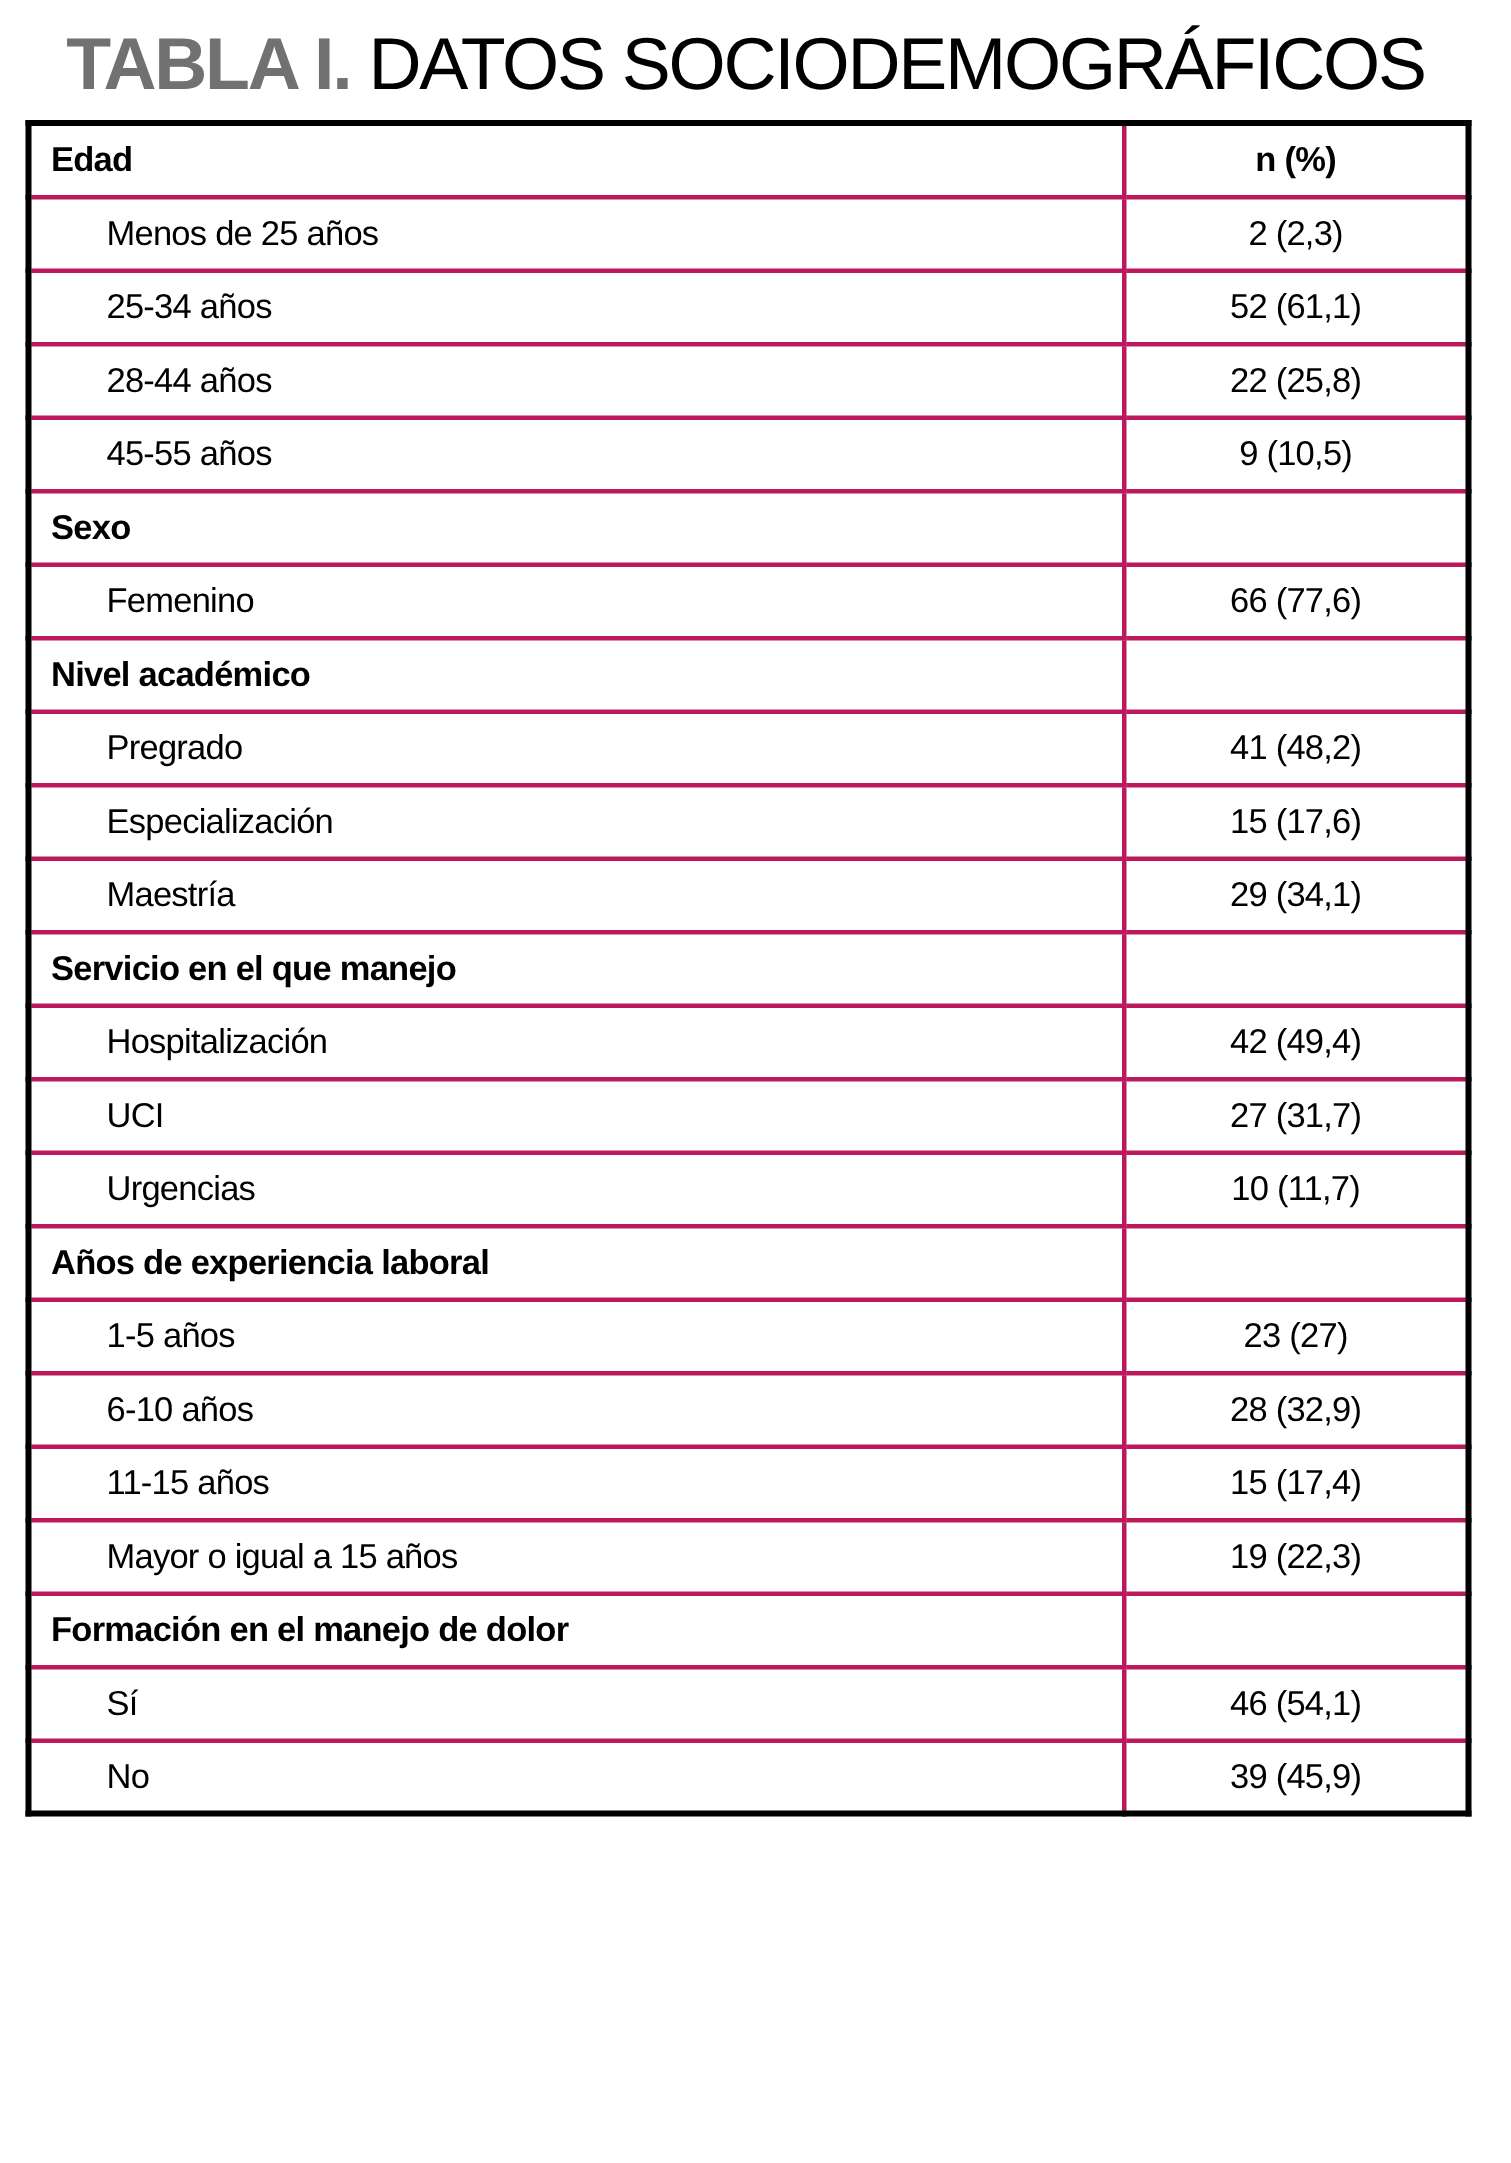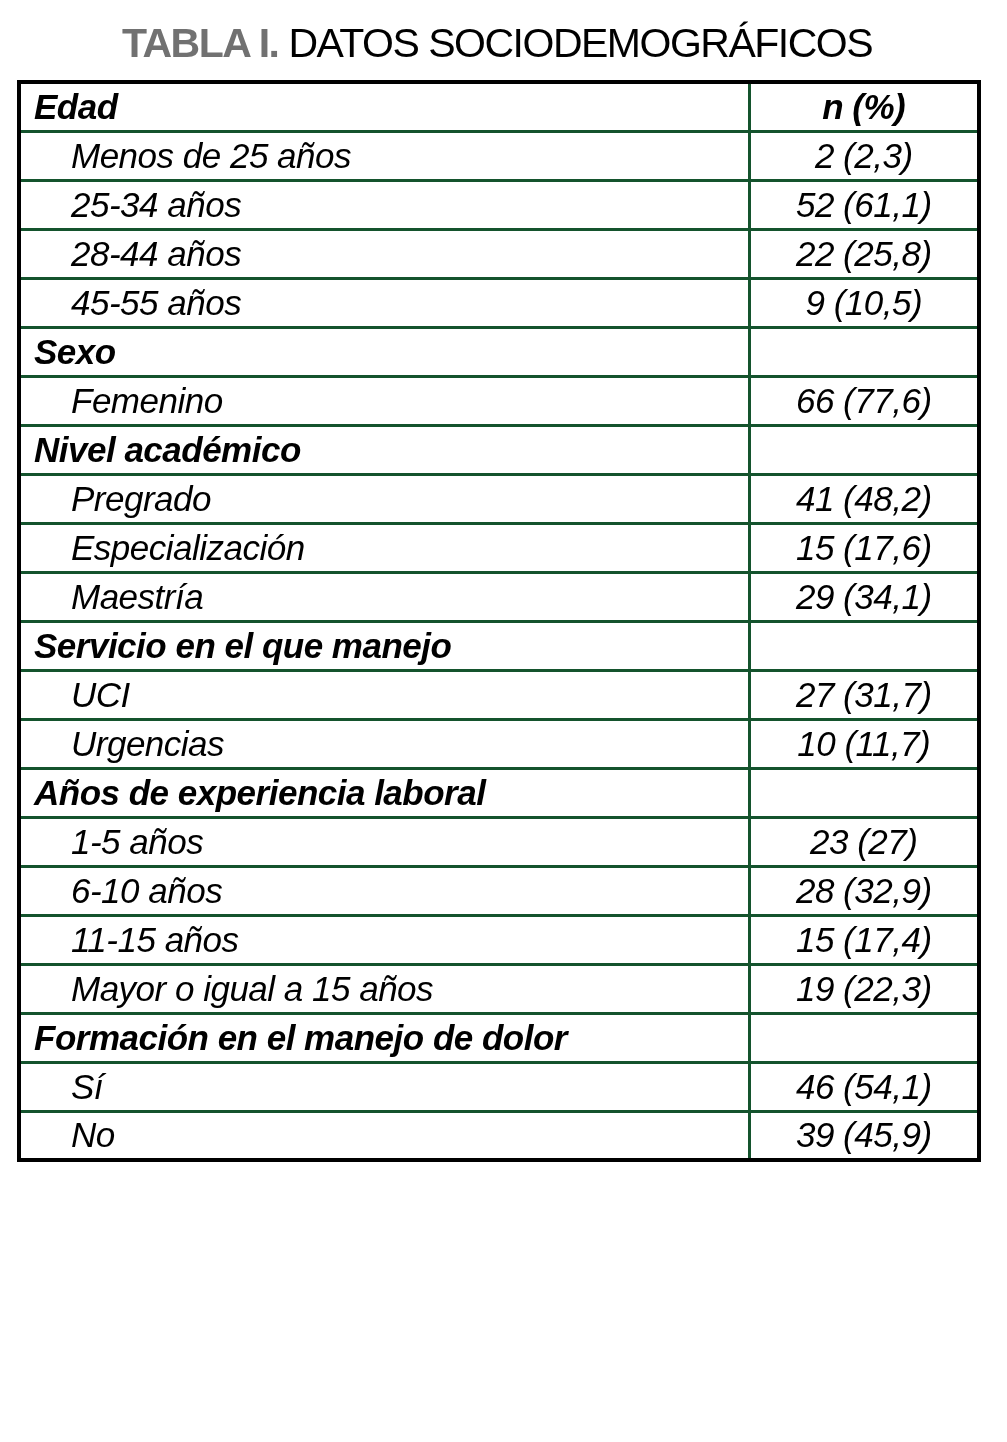--- a/index.html
+++ b/index.html
@@ -7,47 +7,46 @@
   body {
     width:1007px; height:1442px;
     font-family:"Liberation Sans", sans-serif;
     color:#000000;
     overflow:hidden;
   }
   .title-block {
     width:960px;
     margin:16px auto 0 17px;
     text-align:center;
-    font-size:41px;
+    font-size:49px;
     line-height:54px;
     letter-spacing:-1.5px;
     font-weight:400;
     color:#000000;
     white-space:nowrap;
   }
   .title-tag {
     font-weight:700;
     color:#717171;
   }
   table.demo-table {
     border-collapse:collapse;
     table-layout:fixed;
     width:960px;
     margin:10px 0 0 17px;
     border:4px solid #000000;
   }
   table.demo-table td {
-    border:3px solid #14532d;
+    border:3px solid #be185d;
     height:49px;
-    font-size:35px;
+    font-size:23px;
     letter-spacing:-0.5px;
     vertical-align:middle;
     white-space:nowrap;
     overflow:hidden;
-    font-style:italic;
   }
   td.label-cell { text-align:left; }
   tr.section-row td.label-cell { font-weight:700; padding-left:13px; }
   tr.item-row td.label-cell { font-weight:400; padding-left:50px; }
   td.value-cell { text-align:center; font-weight:400; }
   tr.section-row td.value-cell { font-weight:700; }
 </style>
 </head>
 <body>
 
@@ -103,20 +102,24 @@
       </tr>
       <tr class="item-row">
         <td class="label-cell">Maestría</td>
         <td class="value-cell">29 (34,1)</td>
       </tr>
       <tr class="section-row">
         <td class="label-cell">Servicio en el que manejo</td>
         <td class="value-cell"></td>
       </tr>
       <tr class="item-row">
+        <td class="label-cell">Hospitalización</td>
+        <td class="value-cell">42 (49,4)</td>
+      </tr>
+      <tr class="item-row">
         <td class="label-cell">UCI</td>
         <td class="value-cell">27 (31,7)</td>
       </tr>
       <tr class="item-row">
         <td class="label-cell">Urgencias</td>
         <td class="value-cell">10 (11,7)</td>
       </tr>
       <tr class="section-row">
         <td class="label-cell">Años de experiencia laboral</td>
         <td class="value-cell"></td>

